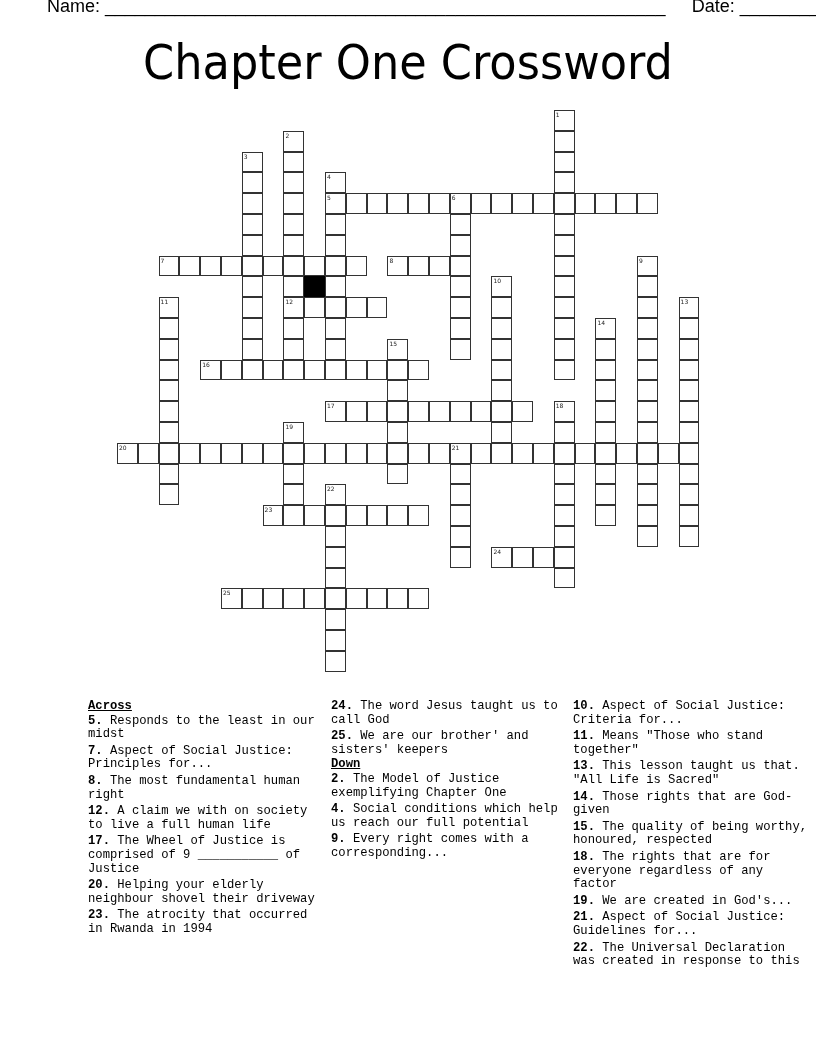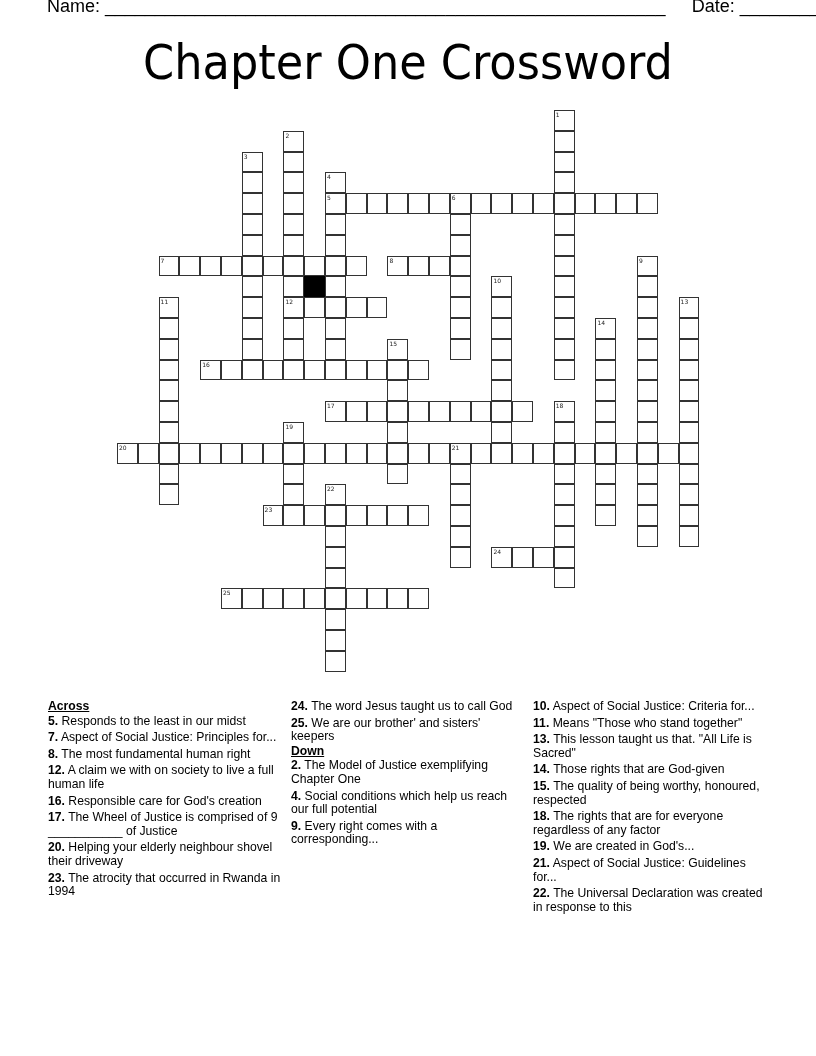--- a/index.html
+++ b/index.html
@@ -4,21 +4,21 @@
 <style>
   html, body { margin: 0; padding: 0; background: #ffffff; }
   body { width: 816px; height: 1056px; position: relative; overflow: hidden; font-family: "DejaVu Sans", sans-serif; color: #000; }
   .header-line { position: absolute; top: -4px; left: 47px; font-family: "Liberation Sans", sans-serif; font-size: 18px; white-space: nowrap; }
   .header-line span { display: inline-block; }
   .title { position: absolute; top: 34px; left: 0; width: 816px; text-align: center; font-family: "DejaVu Sans", sans-serif; font-size: 48px; letter-spacing: 0px; font-weight: normal; transform: scaleX(0.93); }
   .grid { position: absolute; left: 0; top: 0; width: 816px; height: 700px; pointer-events: none; }
   .cell { position: absolute; width: 20.8px; height: 20.8px; box-sizing: border-box; border: 1px solid #333; background: #fff; pointer-events: auto; }
   .cell.block { background: #000; border-color: #000; }
   .cell .num { position: absolute; top: 0px; left: 1px; font-size: 6px; line-height: 7px; font-family: "DejaVu Sans", sans-serif; color: #222; }
-  .clues { position: absolute; top: 700px; font-size: 12.2px; line-height: 13.6px; font-family: Liberation Sans, sans-serif; }
+  .clues { position: absolute; top: 700px; font-size: 12.2px; line-height: 13.6px; font-family: Liberation Mono, monospace; margin-left: 40px; }
   .clues .hd { text-decoration: underline; font-weight: bold; margin-bottom: 1px; }
   .clues .clue { margin-bottom: 3px; }
   .clues .clue b { font-weight: bold; }
   #col1 { left: 48px; width: 238px; }
   #col2 { left: 291px; width: 232px; }
   #col3 { left: 533px; width: 235px; }
 </style>
 </head>
 <body>
 
@@ -306,21 +306,20 @@
     <div class="cell" style="left: 408.2px; top: 588.4px;"></div>
     <div class="cell block" style="left: 304.2px; top: 276.4px;"></div>
   </div>
 
 <div class="clues" id="col1">
   <div class="hd">Across</div>
   <div class="clue"><b>5.</b> <span>Responds to the least in our midst</span></div>
   <div class="clue"><b>7.</b> <span>Aspect of Social Justice: Principles for...</span></div>
   <div class="clue"><b>8.</b> <span>The most fundamental human right</span></div>
   <div class="clue"><b>12.</b> <span>A claim we with on society to live a full human life</span></div>
-  <div class="clue"><b>16.</b> <span>Responsible care for God's creation</span></div>
   <div class="clue"><b>17.</b> <span>The Wheel of Justice is comprised of 9 ___________ of Justice</span></div>
   <div class="clue"><b>20.</b> <span>Helping your elderly neighbour shovel their driveway</span></div>
   <div class="clue"><b>23.</b> <span>The atrocity that occurred in Rwanda in 1994</span></div>
 </div>
 
 <div class="clues" id="col2">
   <div class="clue"><b>24.</b> <span>The word Jesus taught us to call God</span></div>
   <div class="clue" style="margin-bottom:1px"><b>25.</b> <span>We are our brother' and sisters' keepers</span></div>
   <div class="hd">Down</div>
   <div class="clue"><b>2.</b> <span>The Model of Justice exemplifying Chapter One</span></div>

